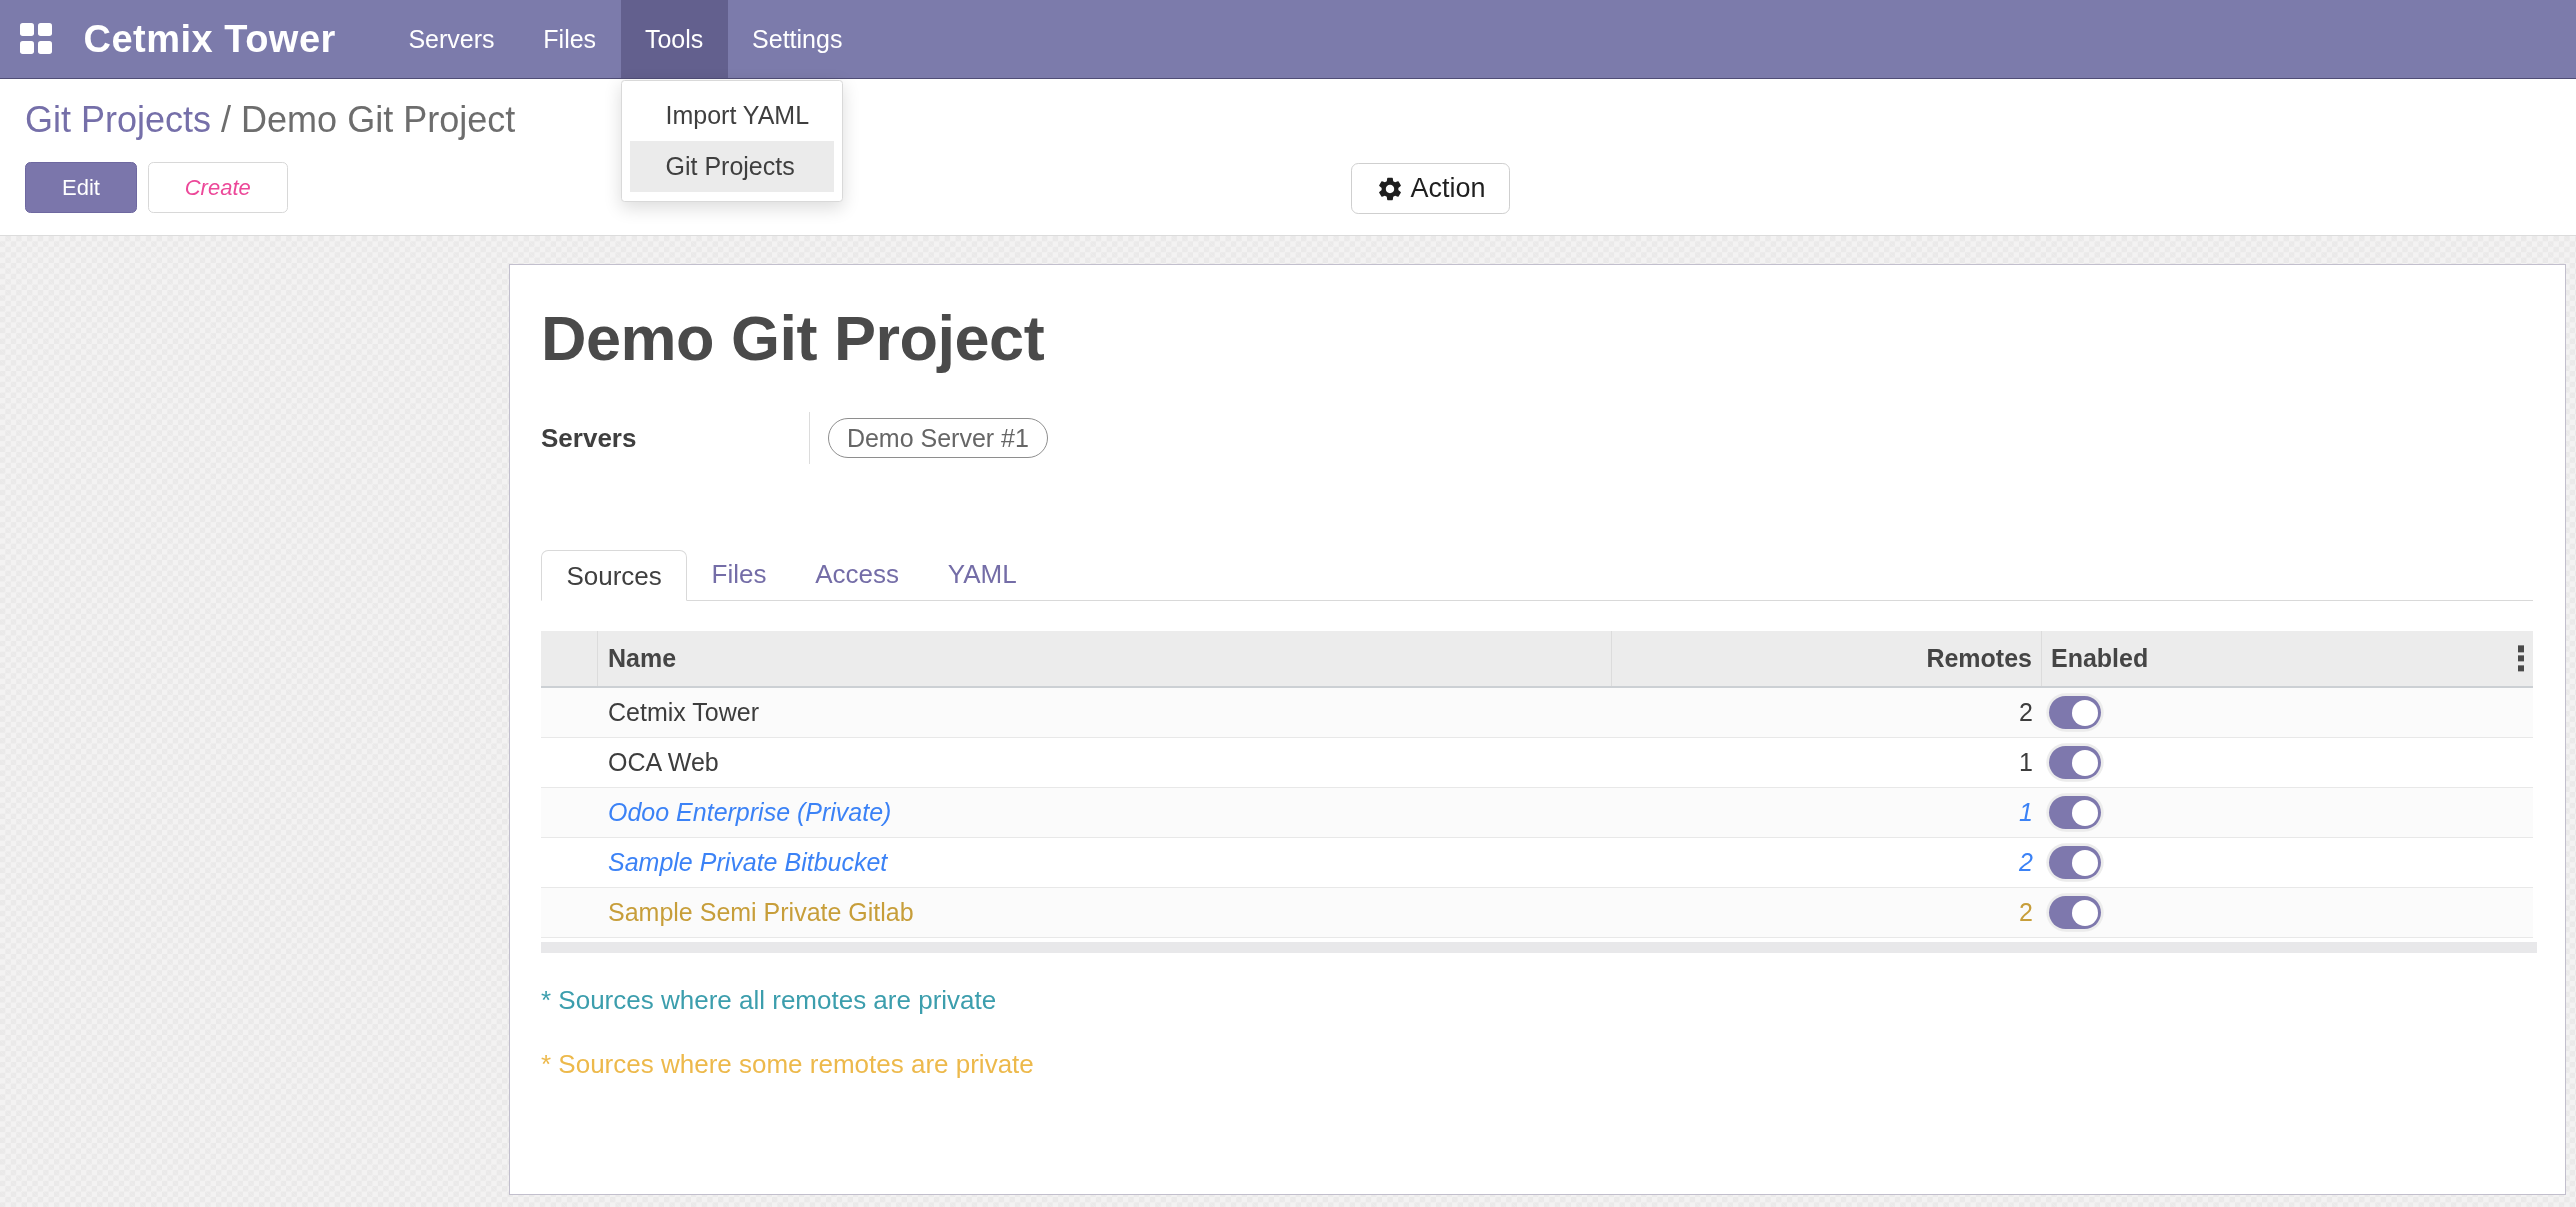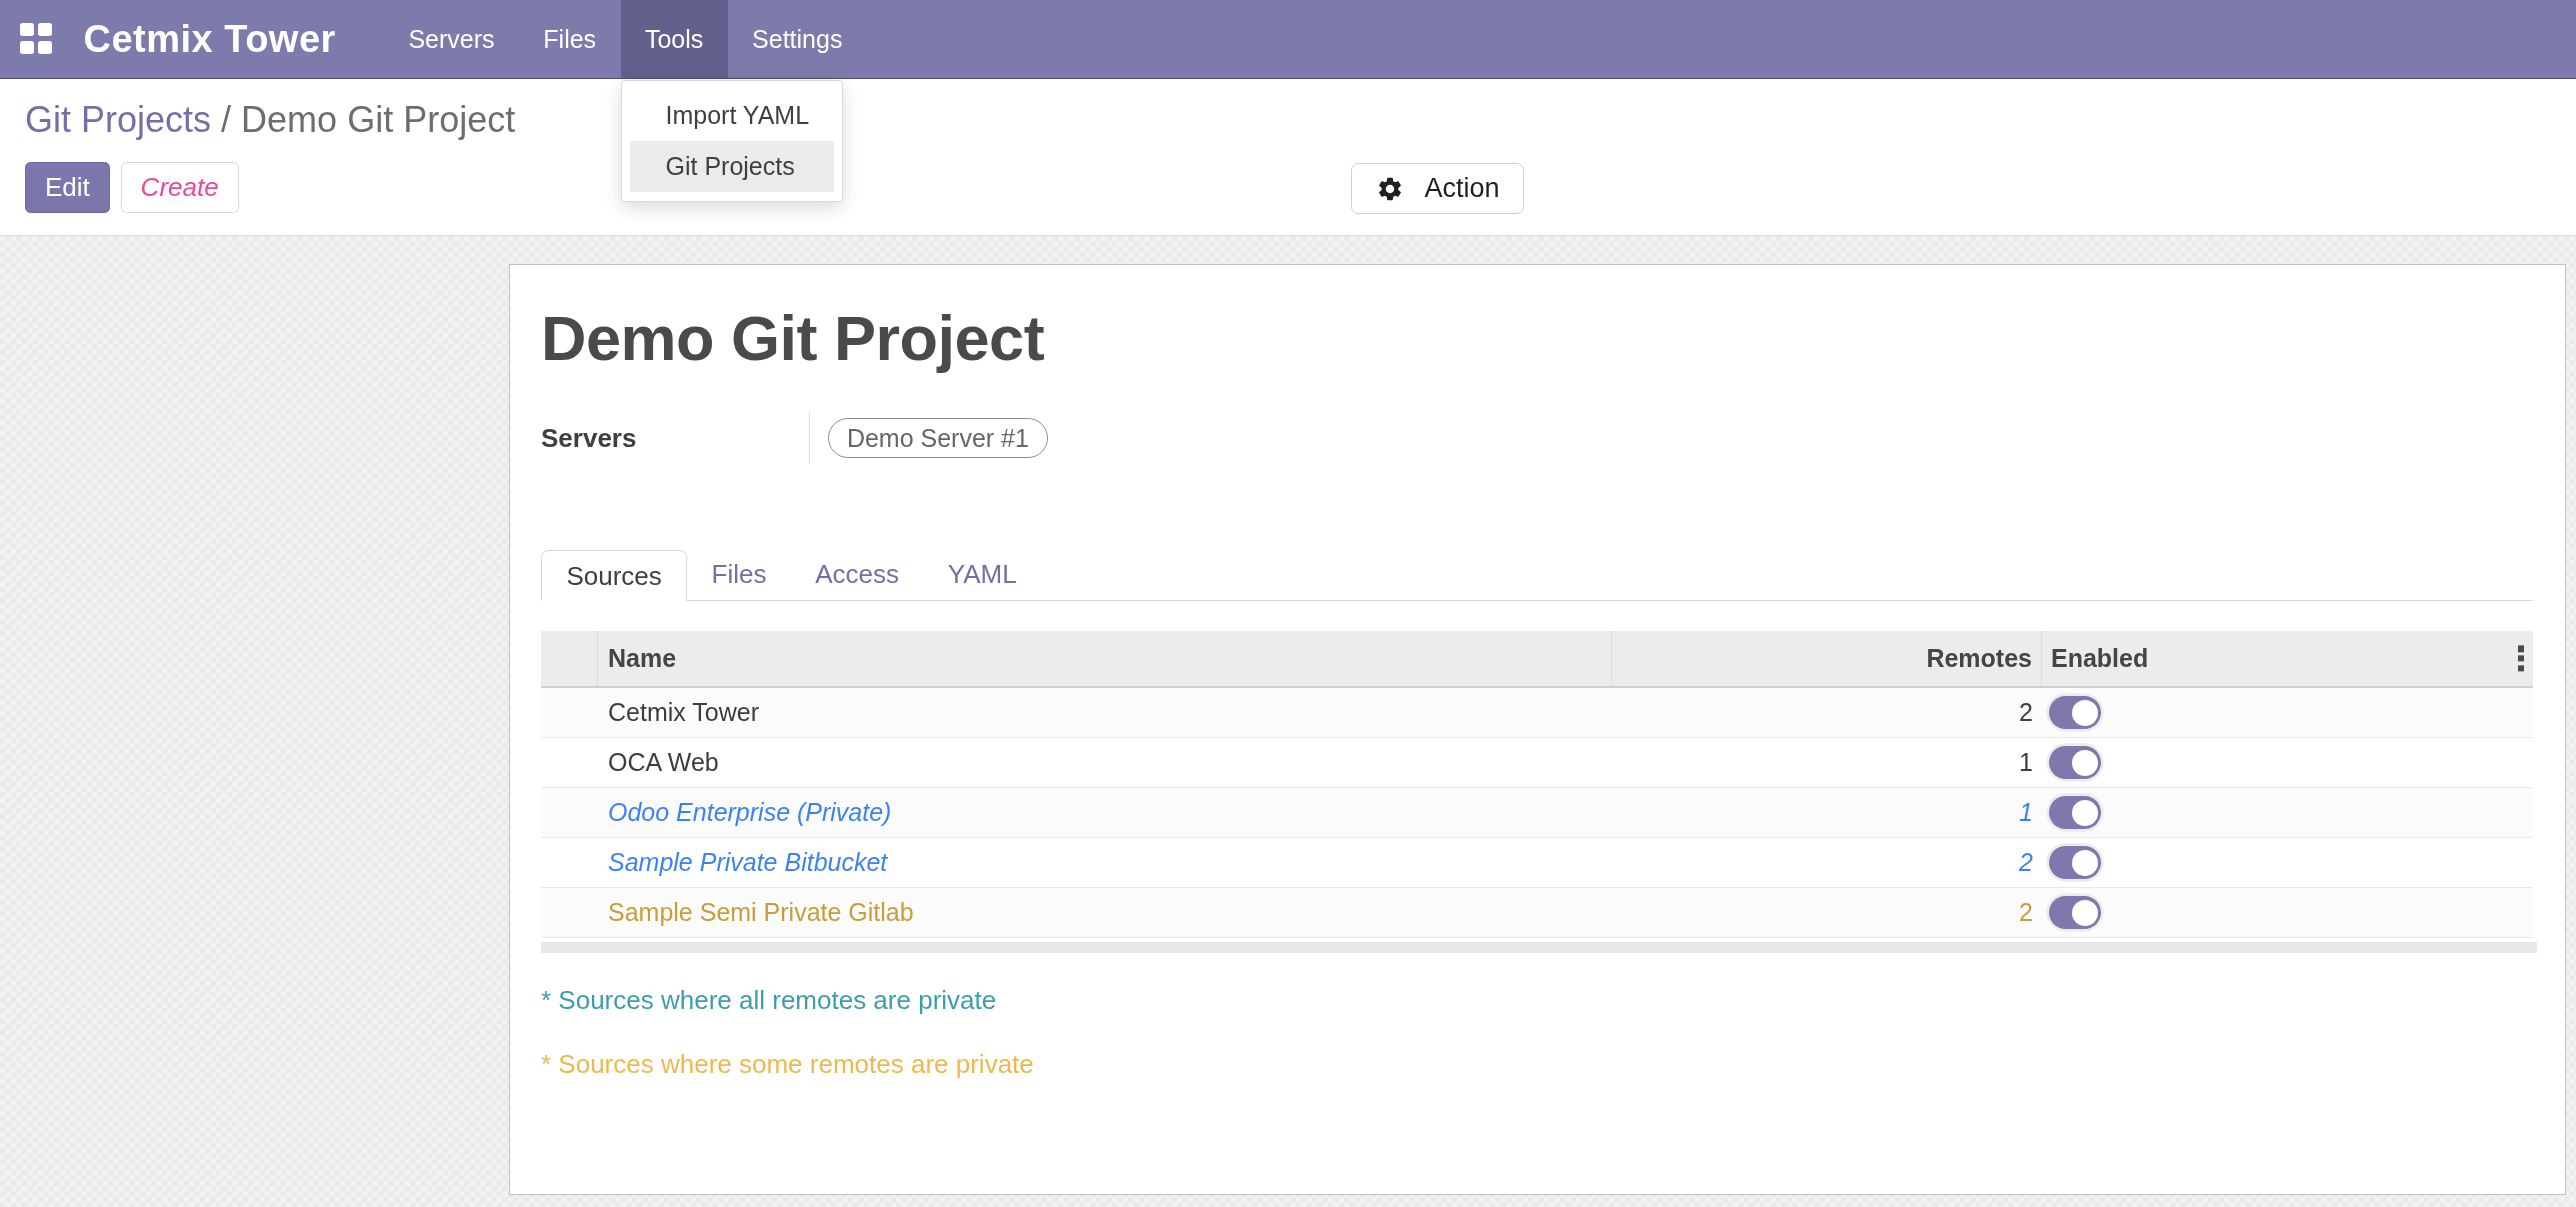--- a/index.html
+++ b/index.html
@@ -52,29 +52,29 @@
   
   .control-panel {
     position:relative; height:157px; background:#ffffff;
     border-bottom:0.9px solid #dcdcdc;
   }
   .breadcrumb { position:absolute; left:25px; top:20px; font-size:36px; white-space:nowrap; }
   .breadcrumb .bc-link { color:#756FA9; cursor:pointer; }
   .breadcrumb .bc-sep, .breadcrumb .bc-current { color:#6d6d6d; }
   .btn-group { position:absolute; left:25px; top:83px; display:flex; gap:10.8px; }
   .btn {
-    height:51px; padding:0 19px; font-size:26px; border-radius:5.4px;
+    height:51px; padding:0 36px; font-size:22px; border-radius:5.4px;
     display:flex; align-items:center; cursor:pointer; font-family:inherit;
   }
   .btn-primary { background:#7B76AB; border:0.9px solid #6e68a0; color:#ffffff; }
   .btn-default { background:#ffffff; border:0.9px solid #d8d8d8; color:#ec4899;font-style:italic; }
   .action-btn {
     position:absolute; left:1351px; top:84px; height:51px;
     background:#ffffff; border:0.9px solid #cfcfcf; border-radius:7.2px;
-    display:flex; align-items:center; gap:21px; padding:0 23.5px;
+    display:flex; align-items:center; gap:7px; padding:0 23.5px;
     font-size:27px; color:#1f1f1f; cursor:pointer;
   }
   .gear-icon { width:28px; height:28px; display:block; }
 
   
   .content {
     position:relative; height:971px;
     background-color:#f3f2f2;
     background-image:
       linear-gradient(45deg,#eae9e9 25%,transparent 25%,transparent 75%,#eae9e9 75%),

